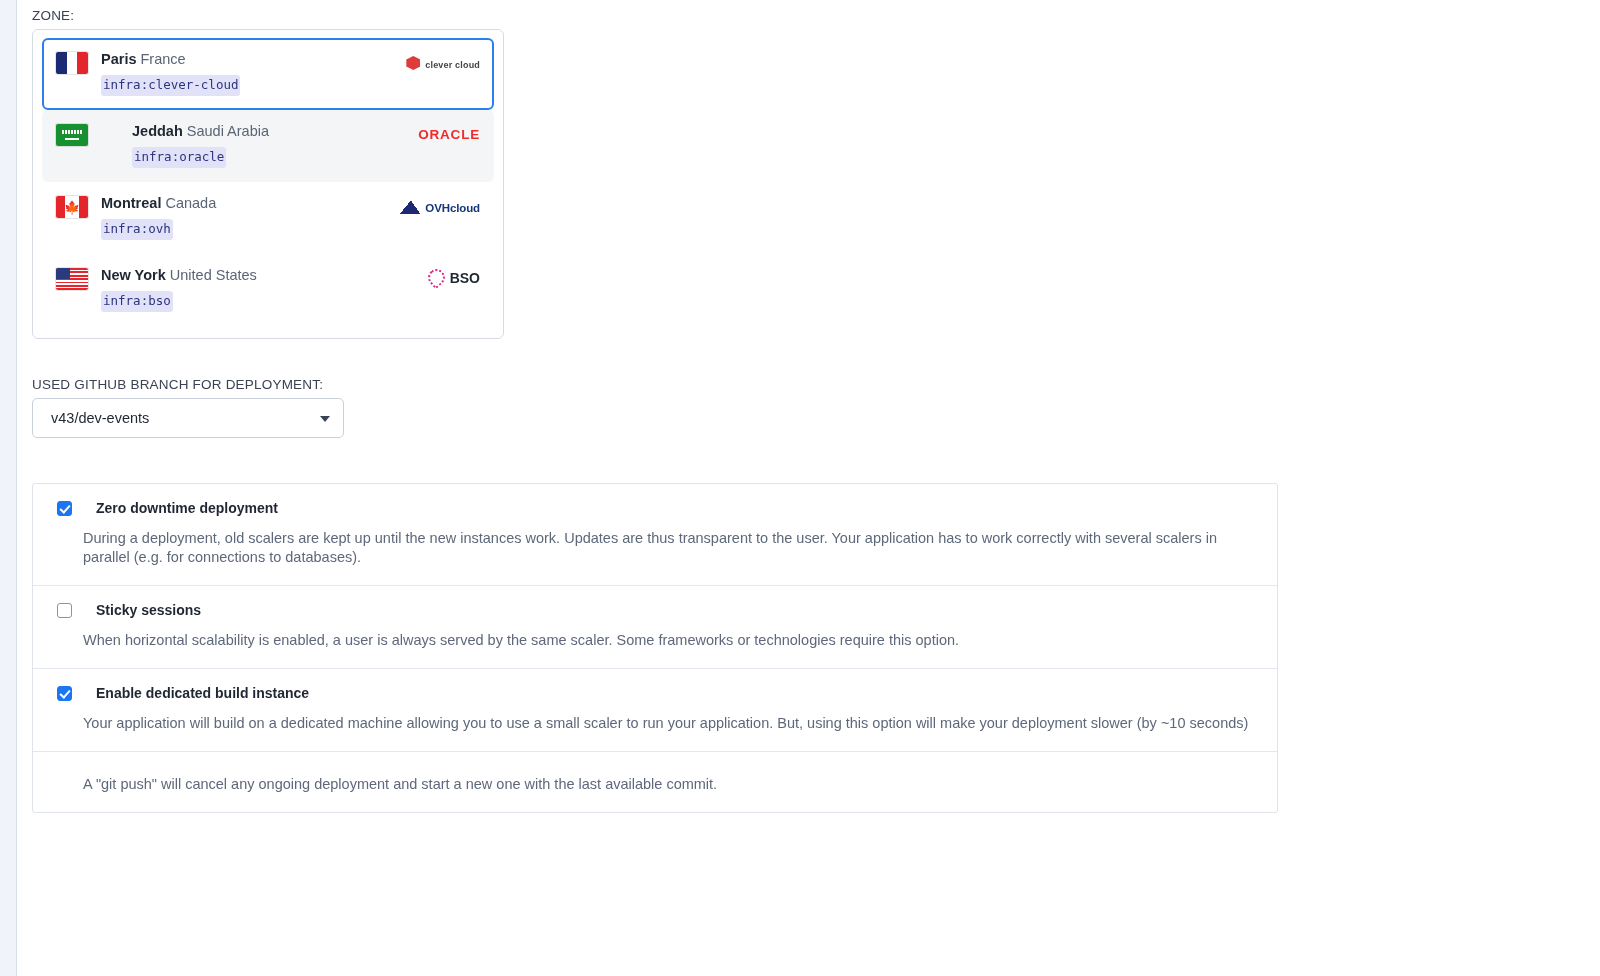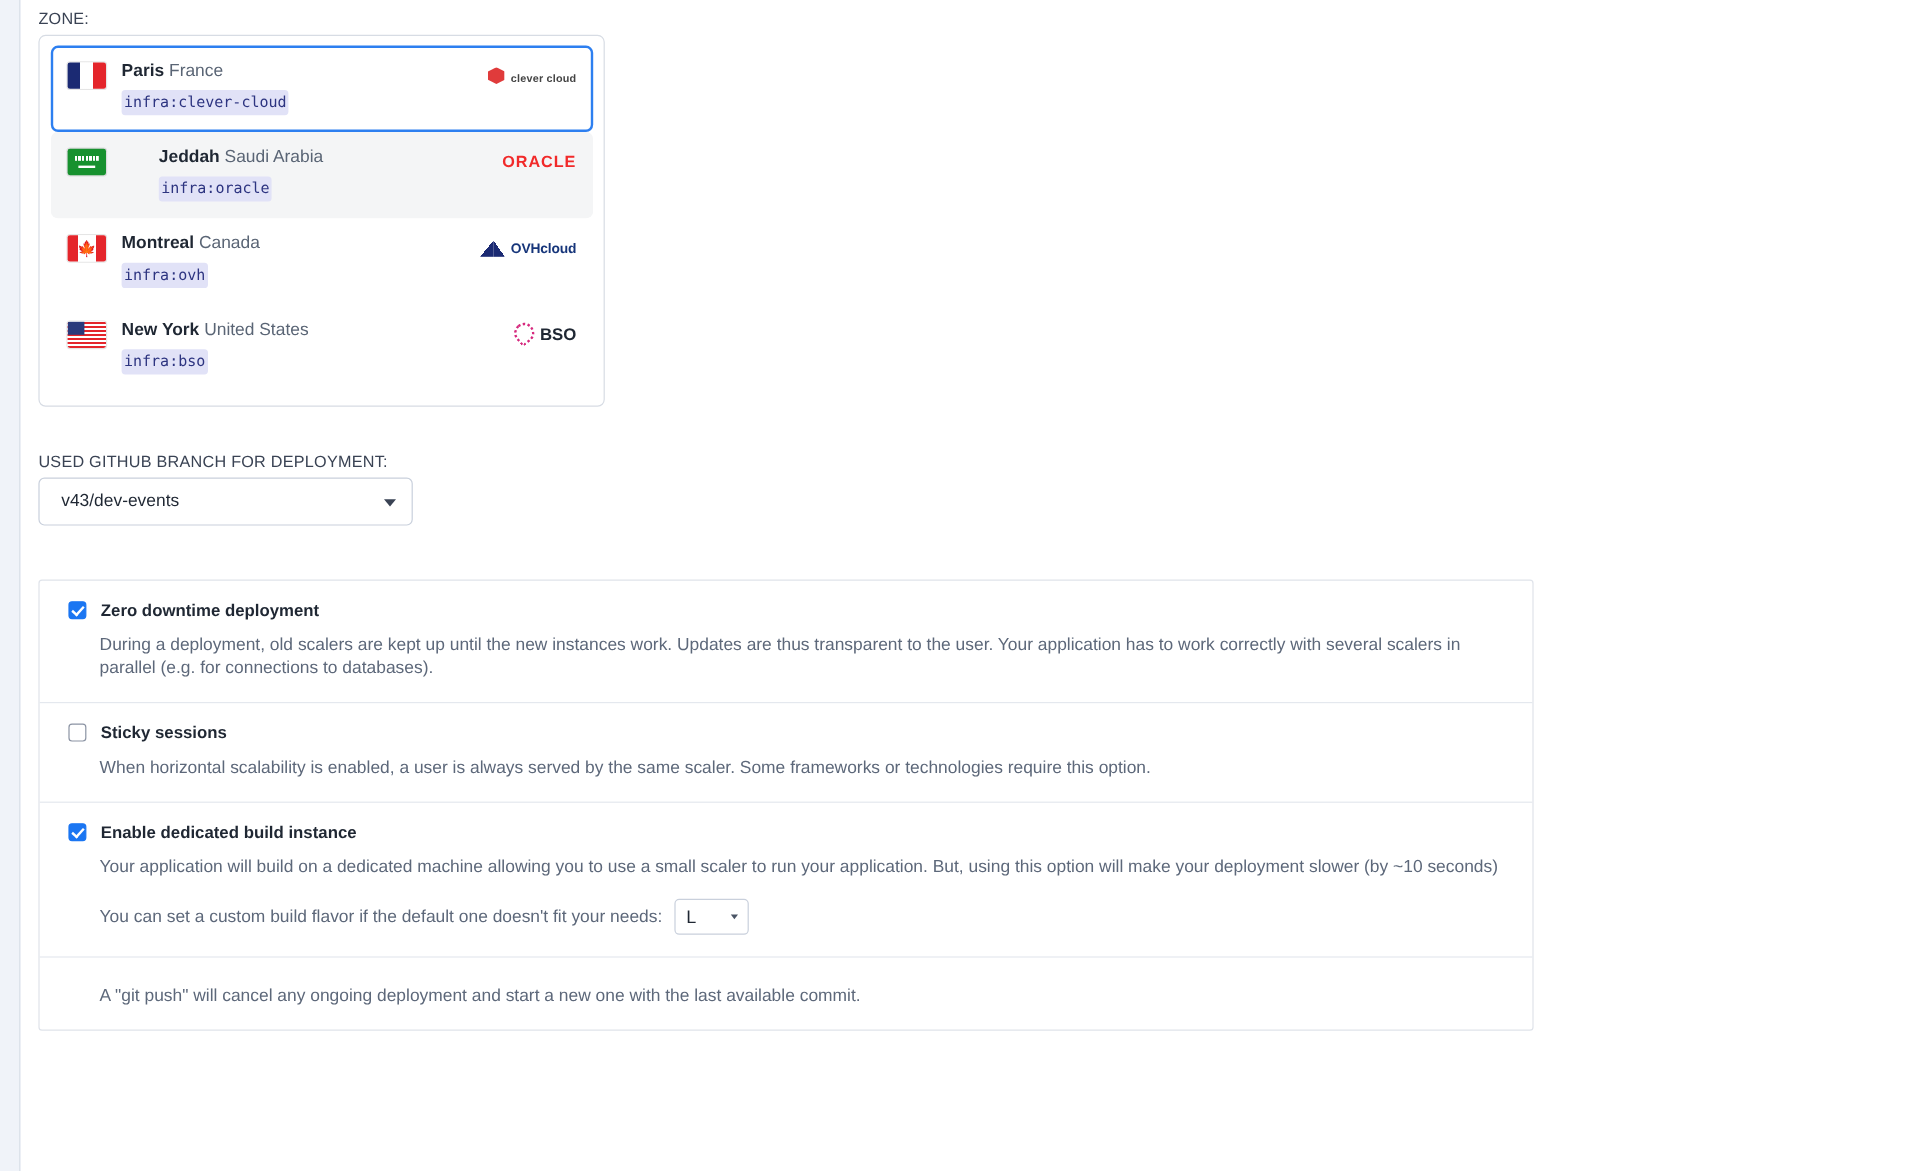--- a/index.html
+++ b/index.html
@@ -192,21 +192,21 @@
   .options {
     margin: 45px 0 0 14px;
     width: 1246px;
     border: 1px solid #dfe3ea;
     border-radius: 3px;
     background: #ffffff;
   }
   .option-row { border-bottom: 1px solid #e4e8ee; padding: 12px 24px 18px 24px; }
   .option-row:last-child { border-bottom: none; }
 
-  .opt-head { display: flex; align-items: center; gap: 0; padding: 4px 0 2px 0; }
+  .opt-head { display: flex; align-items: center; gap: 12px; padding: 4px 0 2px 0; }
   .cb {
     width: 15px; height: 15px;
     border-radius: 3px;
     flex: 0 0 auto;
     position: relative;
     margin-right: 12px;
     cursor: pointer;
   }
   .cb.on { background: #1b76f2; border: 1px solid #1b76f2; }
   .cb.on::after {
@@ -351,27 +351,20 @@
         </div>
         <div class="opt-desc">When horizontal scalability is enabled, a user is always served by the same scaler. Some frameworks or technologies require this option.</div>
       </div>
 
       <div class="option-row">
         <div class="opt-head">
           <span class="cb on"></span>
           <span class="opt-label">Enable dedicated build instance</span>
         </div>
         <div class="opt-desc">Your application will build on a dedicated machine allowing you to use a small scaler to run your application. But, using this option will make your deployment slower (by ~10 seconds)</div>
-        <div class="flavor-line">
-          <span>You can set a custom build flavor if the default one doesn't fit your needs:</span>
-          <span class="flavor-select">
-            <span>L</span>
-            <span class="flavor-caret"></span>
-          </span>
-        </div>
       </div>
 
       <div class="option-row">
         <div class="opt-desc">A "git push" will cancel any ongoing deployment and start a new one with the last available commit.</div>
       </div>
 
 
     </div>
 
   </div>

